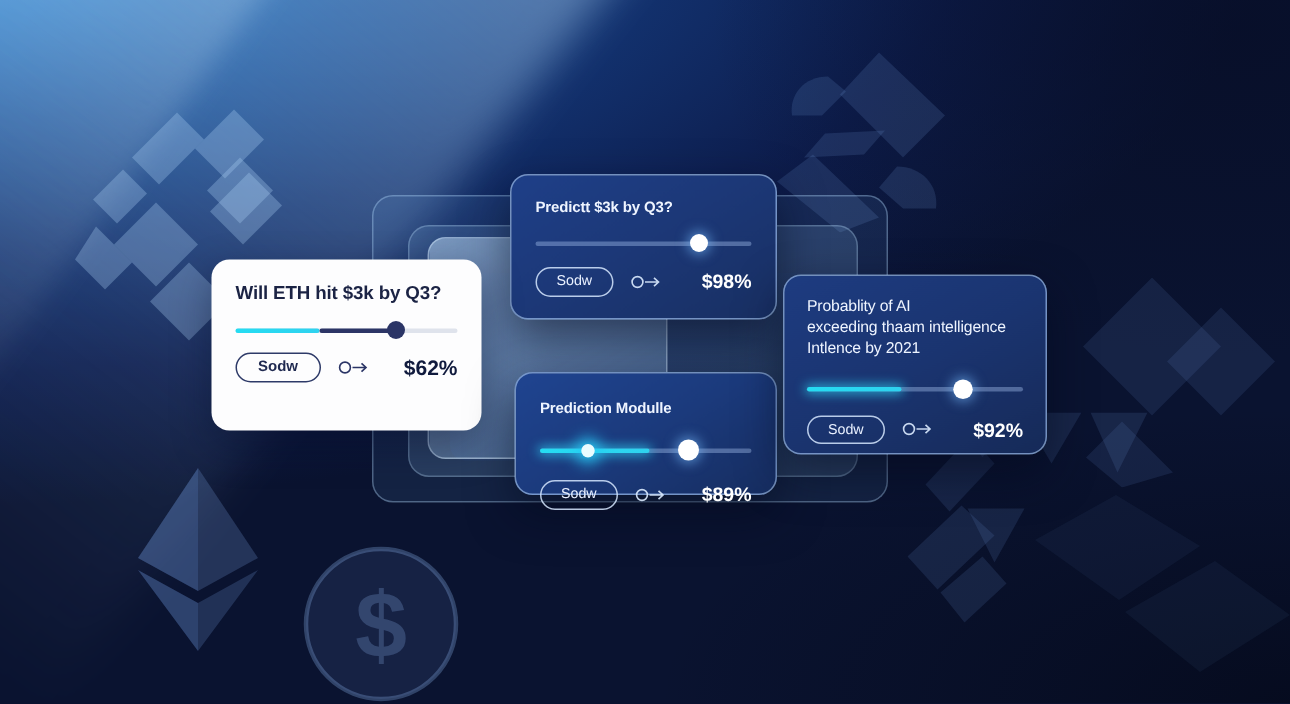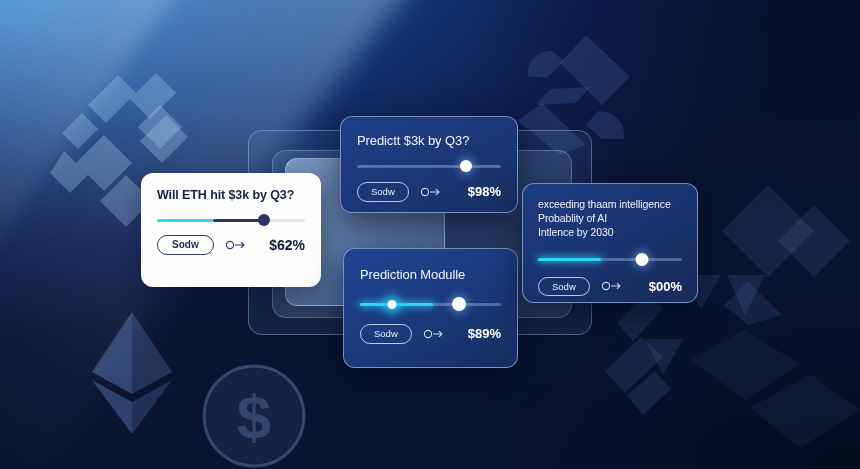--- a/index.html
+++ b/index.html
@@ -109,30 +109,30 @@
     background: linear-gradient(150deg, #1e3f88 0%, #1c3878 45%, #182f62 100%);
     border: 1.2px solid rgba(190,220,255,0.55);
     box-shadow: 0 12px 30px rgba(3,9,30,0.55);
     color: #eef4ff;
   }
   .card-top {
     left: 340px; top: 116px; width: 178px; height: 97px;
     padding: 16px 16px 12px 16px;
   }
   .card-mid {
-    left: 343px; top: 248px; width: 175px; height: 120px;
+    left: 343px; top: 248px; width: 175px; height: 82px;
     padding: 18px 16px 12px 16px;
     background: linear-gradient(150deg, #1f4490 0%, #1b3a7c 50%, #162d60 100%);
   }
   .card-right {
     left: 522px; top: 183px; width: 176px; height: 120px;
     padding: 14px 15px 11px 15px;
     background: linear-gradient(150deg, #1d3b80 0%, #1a3470 50%, #162a58 100%);
   }
-  .card-blue .title { font-size: 13px; font-weight: 400; letter-spacing: -0.1px; }
+  .card-blue .title { font-size: 10px; font-weight: 700; letter-spacing: -0.1px; }
   .card-blue .title.ml { font-size: 10.5px; line-height: 1.32; font-weight: 400; }
   .card-blue .foot { display: flex; align-items: center; margin-top: 10px; gap: 11px; }
   .pill-light {
     border: 1.1px solid rgba(214,232,255,0.85); color: #e8f0ff;
     border-radius: 20px; font-size: 9.5px; font-weight: 500;
     padding: 4px 13px; background: transparent; line-height: 1;
   }
   .card-blue .pct { color: #ffffff; font-size: 13px; font-weight: 700; margin-left: auto; }
 
   
@@ -305,33 +305,33 @@
         <svg width="22" height="10" viewBox="0 0 22 10">
           <circle cx="5" cy="5" r="3.6" fill="none" stroke="rgba(220,235,255,0.9)" stroke-width="1.1"></circle>
           <path d="M10 5 H19 M16 2.2 L19 5 L16 7.8" fill="none" stroke="rgba(220,235,255,0.9)" stroke-width="1.1"></path>
         </svg>
       </span>
       <span class="pct">$89%</span>
     </div>
   </div>
 
   <div class="card card-blue card-right">
+    <div class="title ml">Probablity of AI</div>
     <div class="title ml">exceeding thaam intelligence</div>
-    <div class="title ml">Probablity of AI</div>
-    <div class="title ml">Intlence by 2030</div>
+    <div class="title ml">Intlence by 2021</div>
     <div class="slider" style="margin-top:14px;">
       <div class="track track-dim"></div>
       <div class="fill fill-cyan fill-glow" style="width:44%;"></div>
       <div class="thumb thumb-white" style="left:72%; width:13px; height:13px; top:-0.5px;"></div>
     </div>
     <div class="foot" style="margin-top:11px;">
       <button class="pill-light">Sodw</button>
       <span class="ico-arrow">
         <svg width="22" height="10" viewBox="0 0 22 10">
           <circle cx="5" cy="5" r="3.6" fill="none" stroke="rgba(220,235,255,0.9)" stroke-width="1.1"></circle>
           <path d="M10 5 H19 M16 2.2 L19 5 L16 7.8" fill="none" stroke="rgba(220,235,255,0.9)" stroke-width="1.1"></path>
         </svg>
       </span>
-      <span class="pct">$00%</span>
+      <span class="pct">$92%</span>
     </div>
   </div>
 
 </div>
 
 </body></html>

